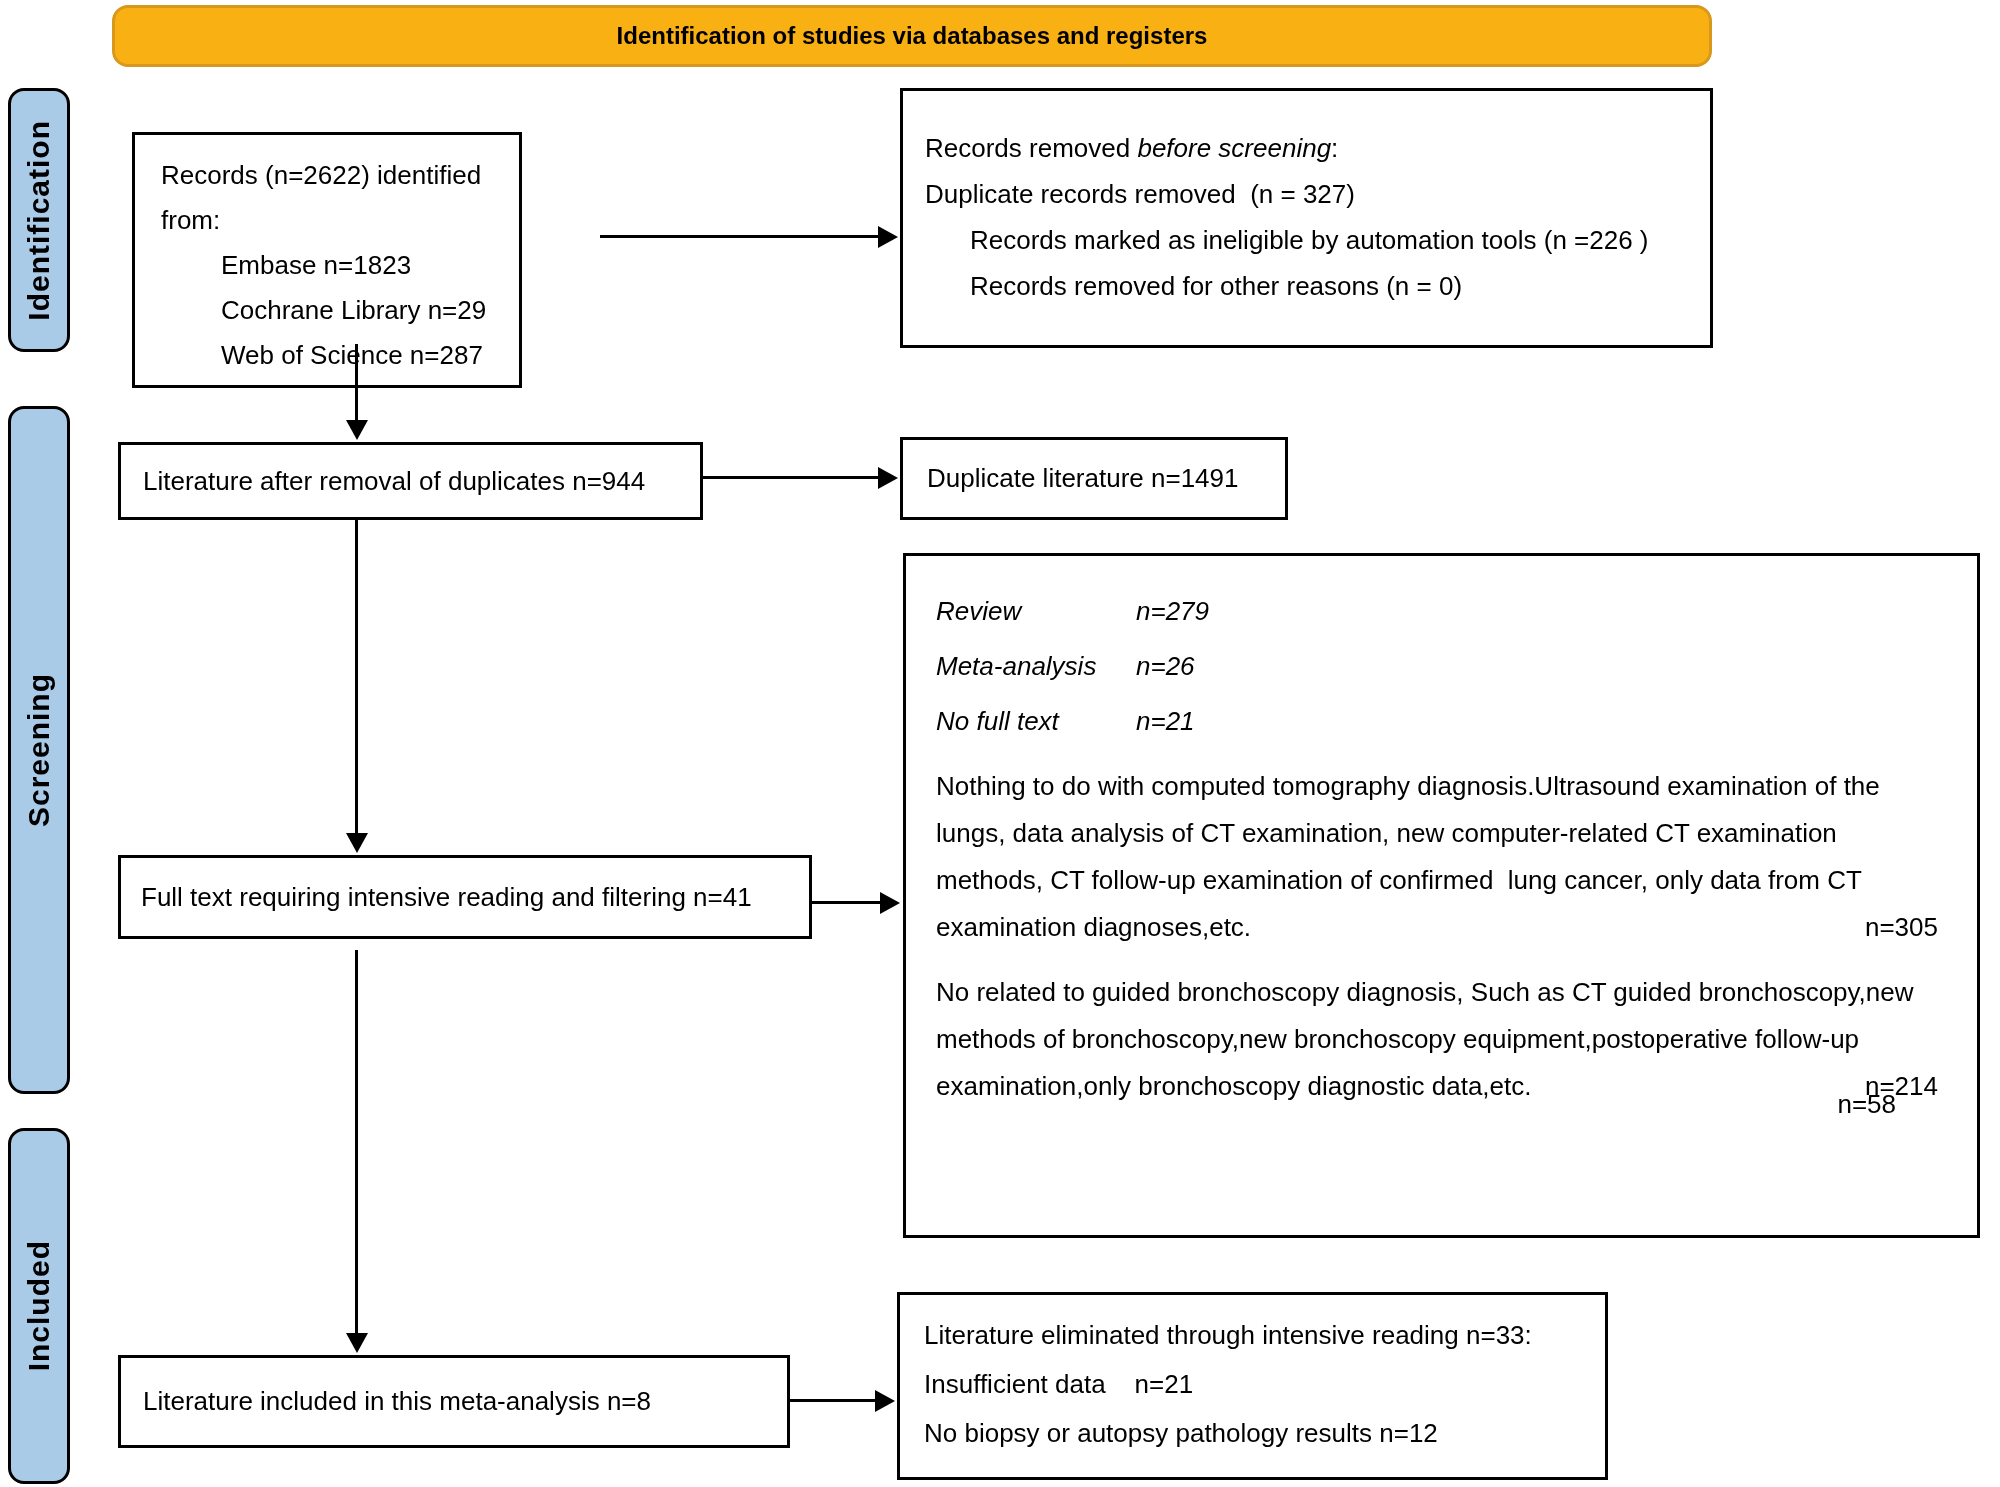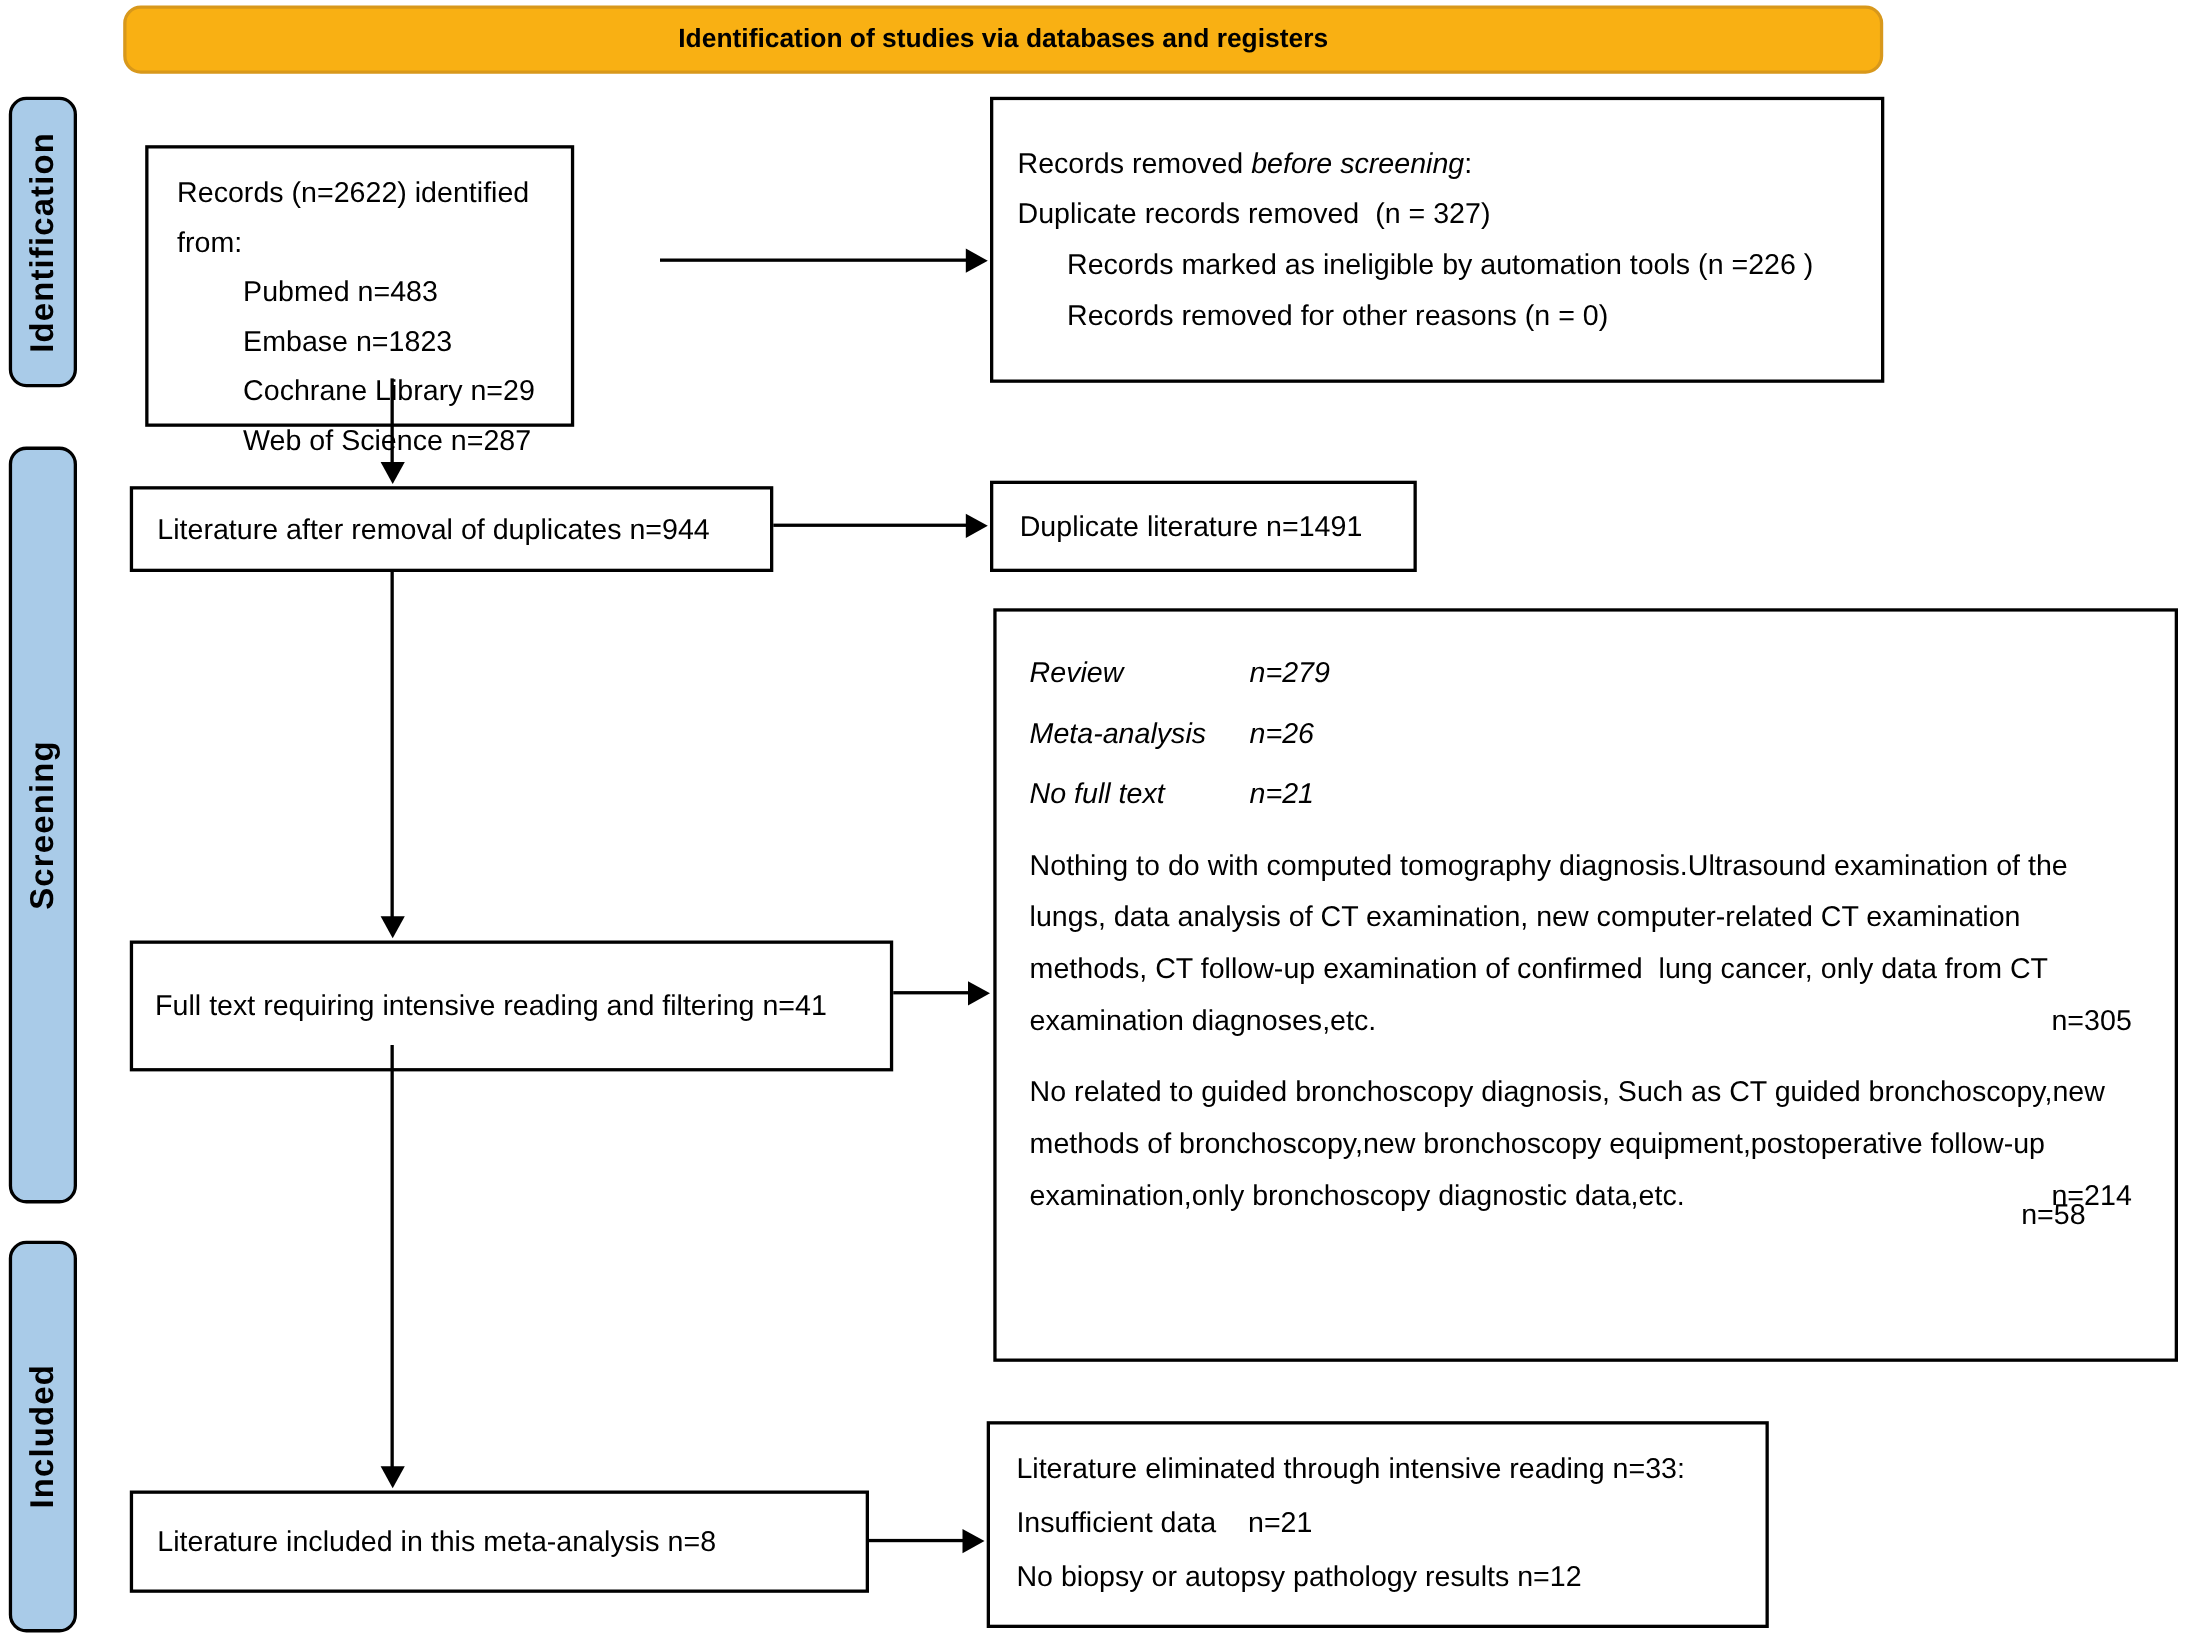--- a/index.html
+++ b/index.html
@@ -42,21 +42,21 @@
   #box-removed{left:900px;top:88px;width:813px;height:260px;padding:34px 0 0 22px;line-height:46px;}
   #box-removed .indent{padding-left:45px;}
   #box-after-dup{left:118px;top:442px;width:585px;height:78px;padding-left:22px;}
   #box-dup-lit{left:900px;top:437px;width:388px;height:83px;padding-left:24px;}
   #box-excluded{left:903px;top:553px;width:1077px;height:685px;padding:24px 30px 0 30px;line-height:47px;}
   #box-excluded .rows{margin-top:8px;font-style:italic;}
   #box-excluded .row{display:grid;grid-template-columns:200px auto;margin-bottom:8px;}
   #box-excluded .para{position:relative;width:990px;margin-top:18px;}
   #box-excluded .para .n-right{position:absolute;bottom:0;right:-12px;}
   #box-excluded .para.animal .n-right{right:30px;}
-  #box-full-text{left:118px;top:855px;width:694px;height:119px;padding-left:20px;align-items:center;}
+  #box-full-text{left:118px;top:855px;width:694px;height:84px;padding-left:20px;align-items:center;}
   #box-included{left:118px;top:1355px;width:672px;height:93px;padding-left:22px;}
   #box-eliminated{left:897px;top:1292px;width:711px;height:188px;padding:16px 18px 0 24px;line-height:49px;}
   .hline{position:absolute;height:3px;background:var(--arrow);}
   .vline{position:absolute;width:3px;background:var(--arrow);}
   .head-right{position:absolute;width:0;height:0;border-top:11px solid transparent;border-bottom:11px solid transparent;border-left:20px solid var(--arrow);}
   .head-down{position:absolute;width:0;height:0;border-left:11px solid transparent;border-right:11px solid transparent;border-top:20px solid var(--arrow);}
   .ital{font-style:italic;}
 </style>
 </head>
 <body>
@@ -70,21 +70,20 @@
 </div>
 <div class="stage" id="stage-screening">
   <span class="vtext txt">Screening</span>
 </div>
 <div class="stage" id="stage-included">
   <span class="vtext txt">Included</span>
 </div>
 
 <div class="box" id="box-records">
   <div class="txt">Records (n=2622) identified from:</div>
-  <div class="indent txt">Pubmed n=483</div>
   <div class="indent txt">Embase n=1823</div>
   <div class="indent txt">Cochrane Library n=29</div>
   <div class="indent txt">Web of Science n=287</div>
 </div>
 
 <div class="box" id="box-removed">
   <div><span class="txt">Records removed </span><span class="ital txt">before screening</span><span class="txt">:</span></div>
   <div class="txt">Duplicate records removed  (n = 327)</div>
   <div class="indent txt">Records marked as ineligible by automation tools (n =226 )</div>
   <div class="indent txt">Records removed for other reasons (n = 0)</div>

